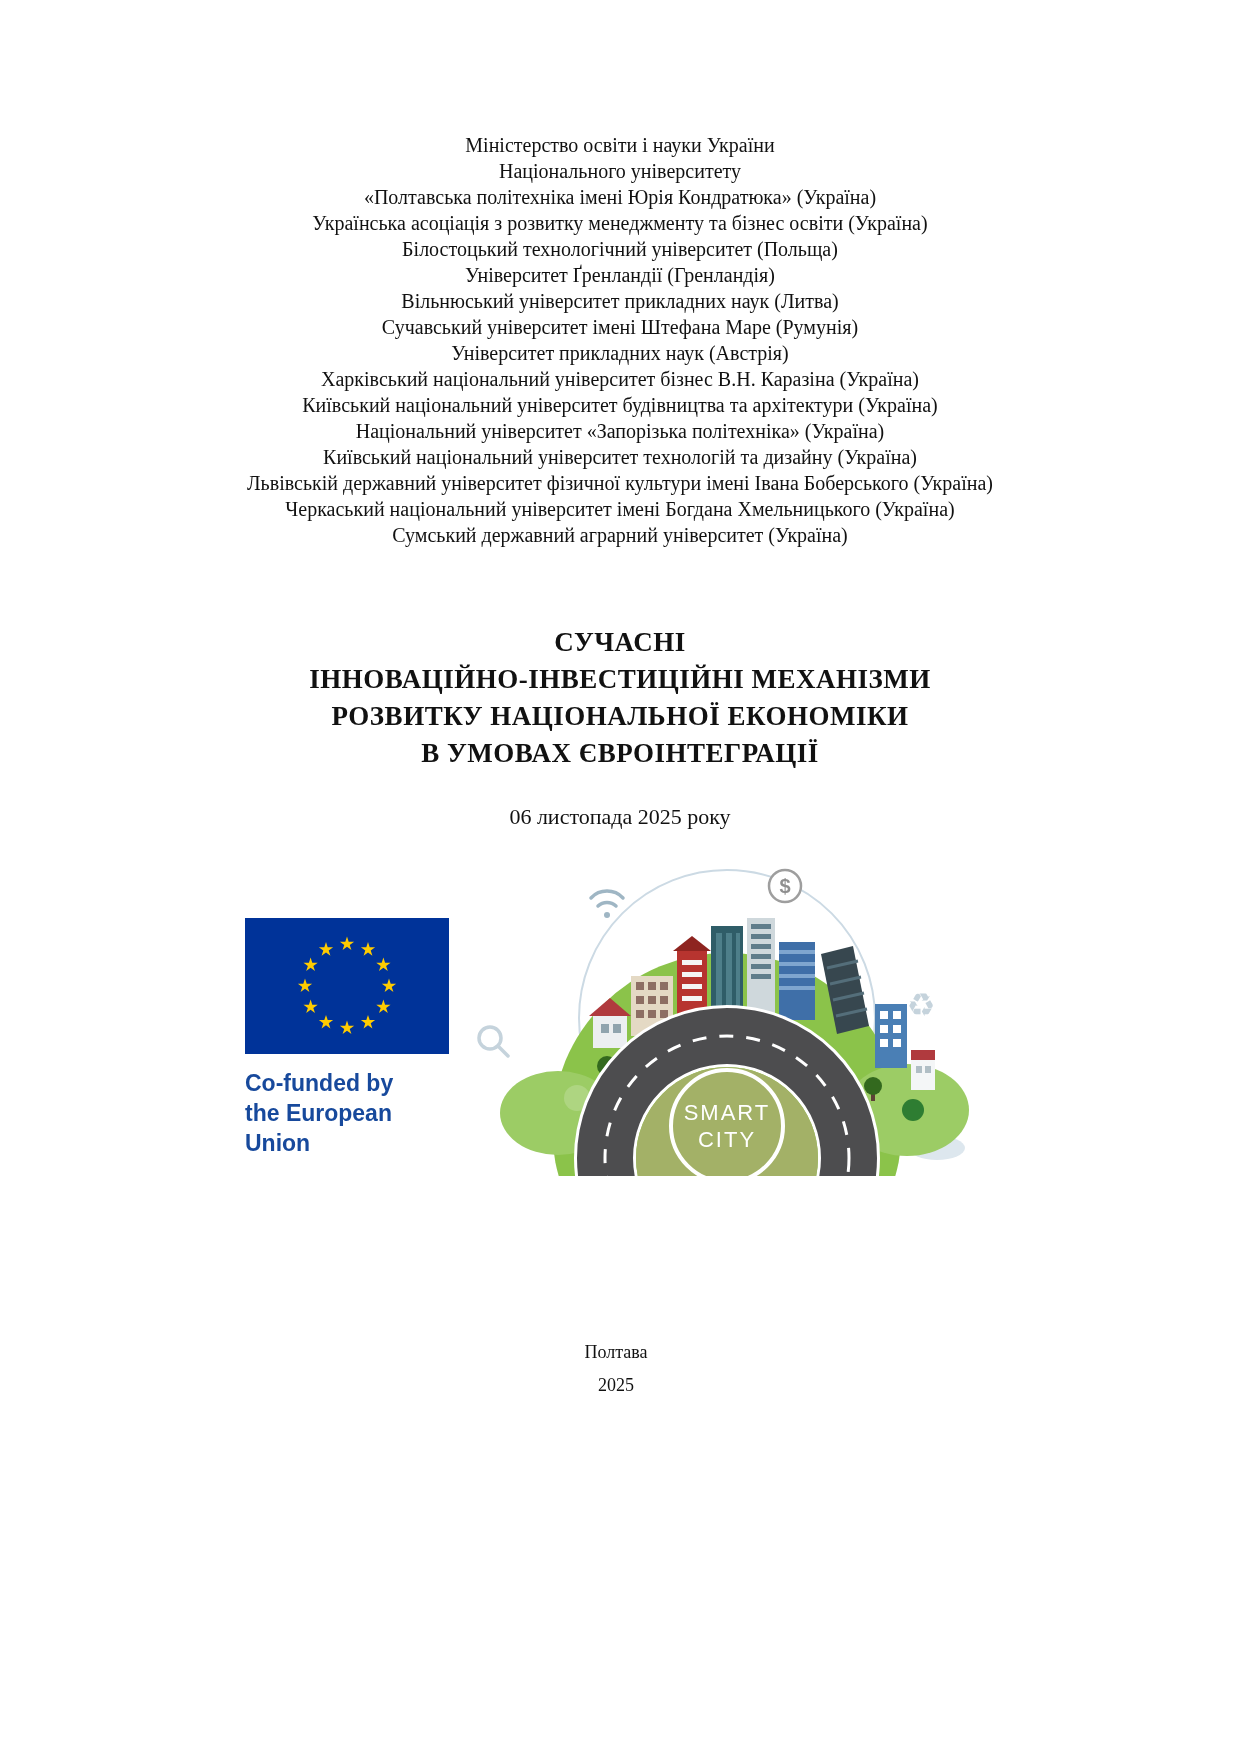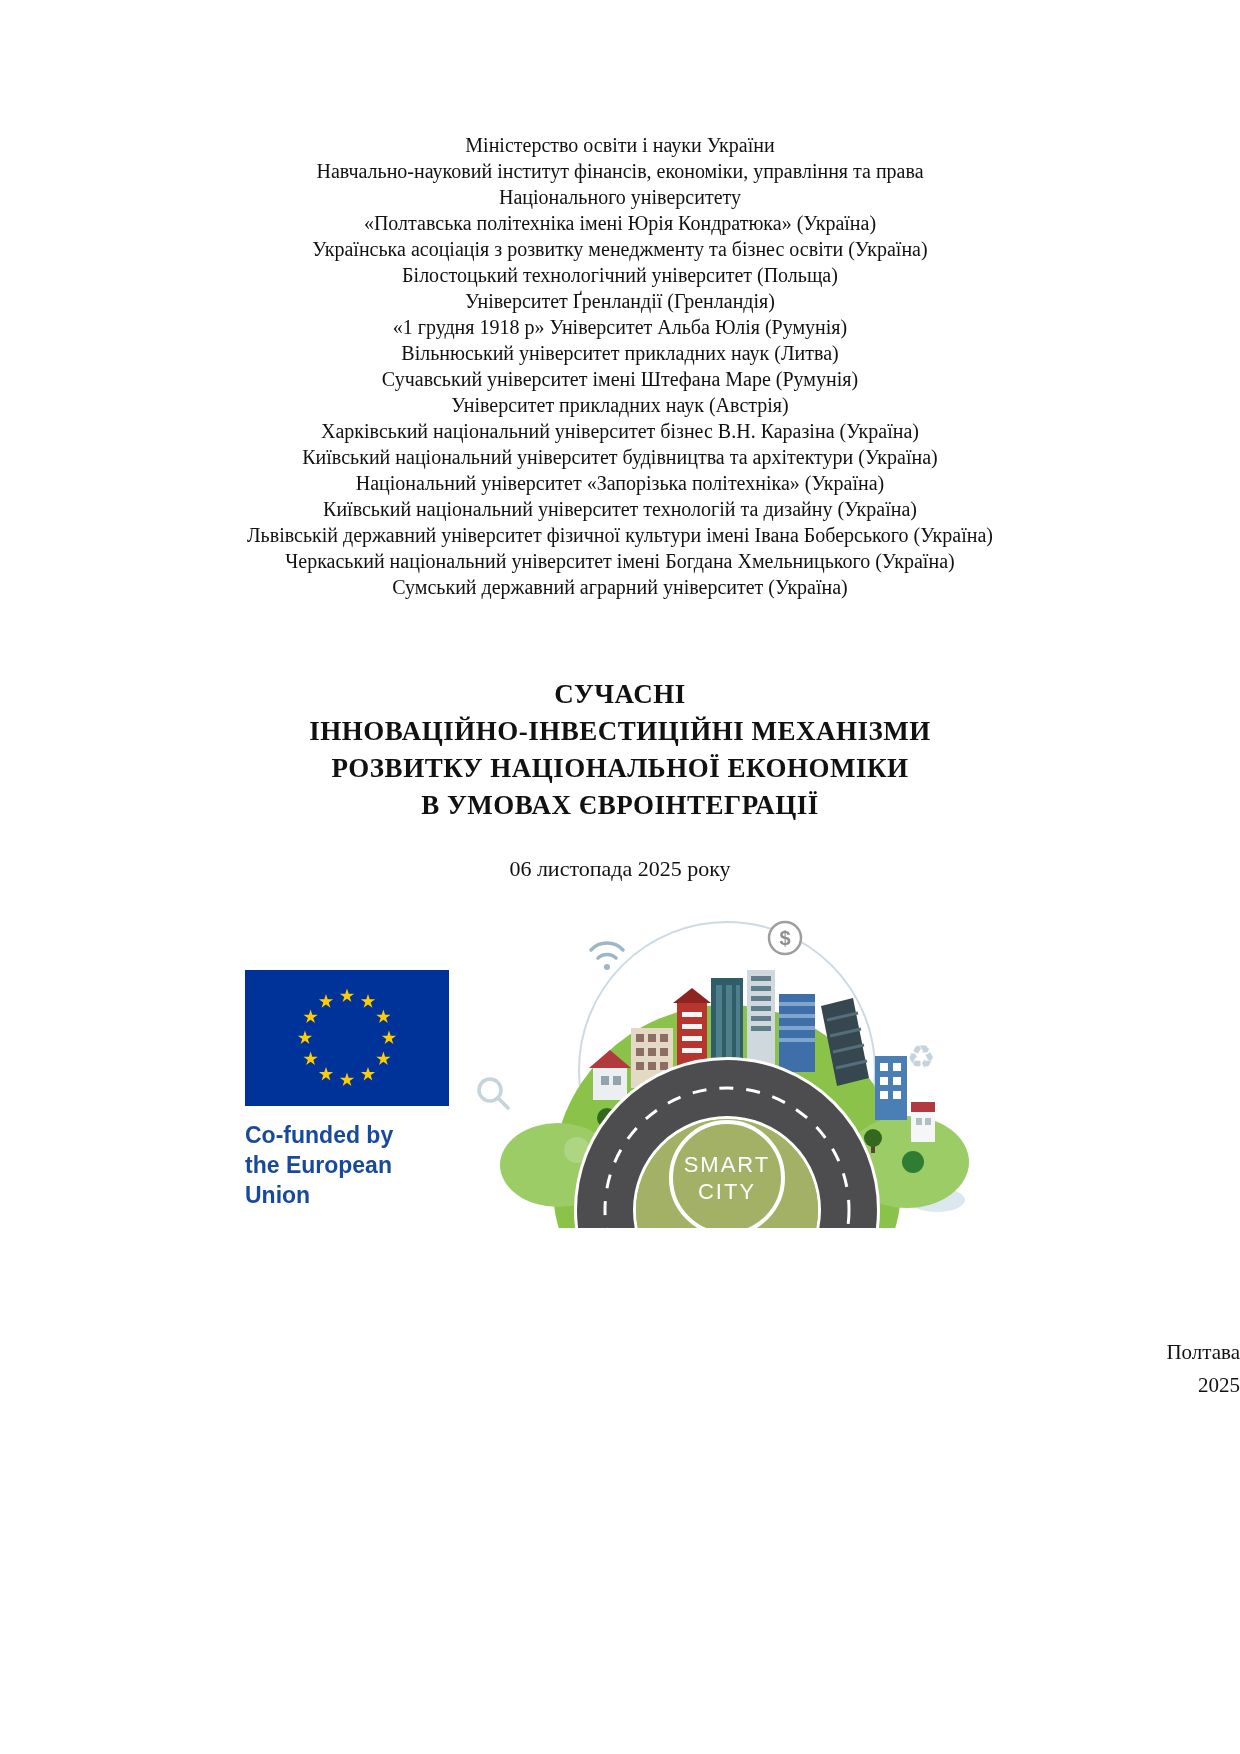--- a/index.html
+++ b/index.html
@@ -29,36 +29,34 @@
     font-weight:bold; font-size:23px; line-height:30px;
     color:#17499C;
   }
 
   .city-block { position:absolute; left:455px; top:0; width:535px; height:318px; }
   .city-svg { display:block; }
   .city-svg text { font-family:"Liberation Sans", sans-serif; }
   .bulb-label { fill:#ffffff; font-size:22px; letter-spacing:2px; }
   .faint { stroke:#ccdae4; fill:none; }
 
-  .footer-block { position:absolute; left:0; right:0; top:1336px; font-size:21px; line-height:33px;text-align:right; }
+  .footer-block { position:absolute; left:0; right:8px; top:1336px; font-size:18px; line-height:33px; }
 </style>
 </head>
 <body>
 
 <div class="page">
 
   <div class="institutions">
     <div class="hline">Міністерство освіти і науки України</div>
-    <div class="hline">Навчально-науковий інститут фінансів, економіки, управління та права</div>
     <div class="hline">Національного університету</div>
     <div class="hline">«Полтавська політехніка імені Юрія Кондратюка» (Україна)</div>
     <div class="hline">Українська асоціація з розвитку менеджменту та бізнес освіти (Україна)</div>
     <div class="hline">Білостоцький технологічний університет (Польща)</div>
     <div class="hline">Університет Ґренландії (Гренландія)</div>
-    <div class="hline">«1 грудня 1918 р» Університет Альба Юлія (Румунія)</div>
     <div class="hline">Вільнюський університет прикладних наук (Литва)</div>
     <div class="hline">Сучавський університет імені Штефана Маре (Румунія)</div>
     <div class="hline">Університет прикладних наук (Австрія)</div>
     <div class="hline">Харківський національний університет бізнес В.Н. Каразіна (Україна)</div>
     <div class="hline">Київський національний університет будівництва та архітектури (Україна)</div>
     <div class="hline">Національний університет «Запорізька політехніка» (Україна)</div>
     <div class="hline">Київський національний університет технологій та дизайну (Україна)</div>
     <div class="hline">Львівській державний університет фізичної культури імені Івана Боберського (Україна)</div>
     <div class="hline">Черкаський національний університет імені Богдана Хмельницького (Україна)</div>
     <div class="hline">Сумський державний аграрний університет (Україна)</div>

